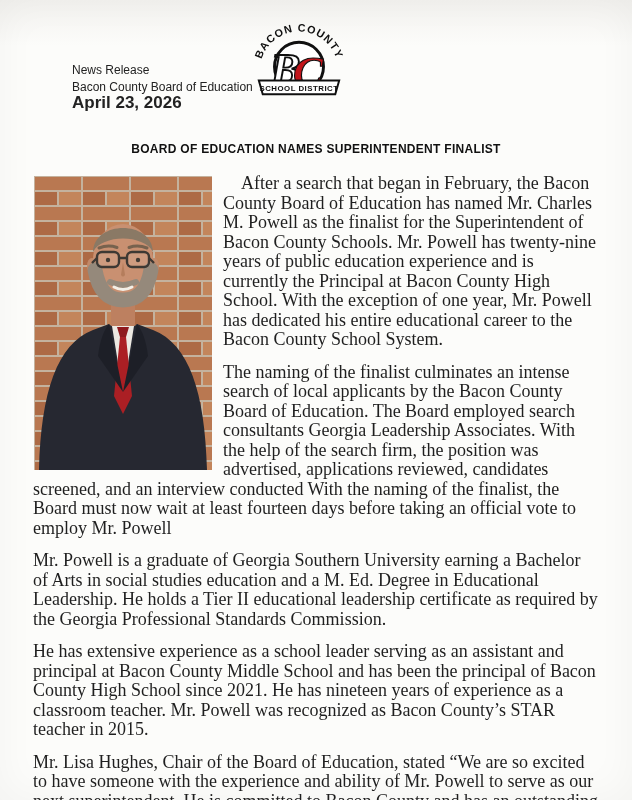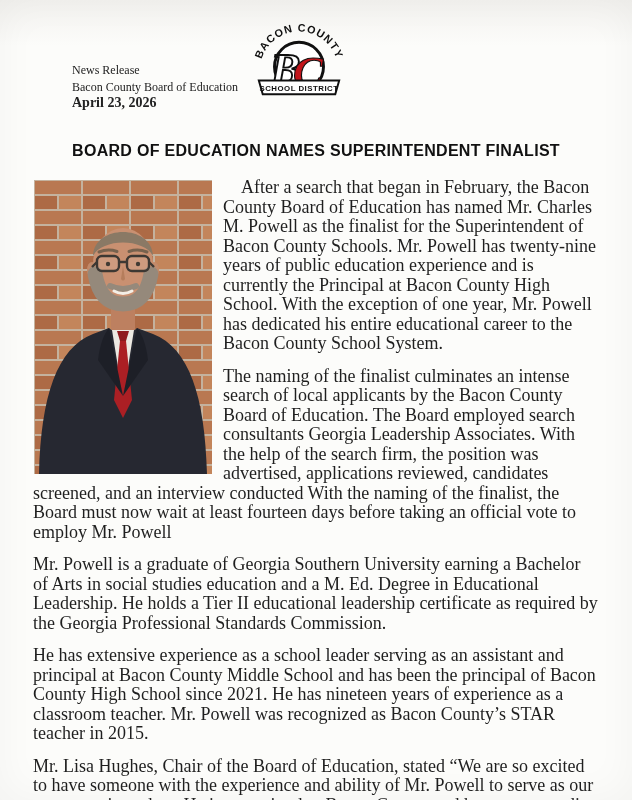--- a/index.html
+++ b/index.html
@@ -6,27 +6,27 @@
   .page {
     width: 632px; height: 800px; margin: 0 auto; position: relative; overflow: hidden;
     background: linear-gradient(#f3f2ef, #fcfcfa 46px);
     font-family: "Liberation Serif", serif; color: #1f1f1f;
     box-shadow: inset 0 0 40px rgba(0,0,0,0.04);
   }
   .inner { padding: 0 33px; }
   .header { position: relative; height: 128px; }
   .header-left {
     position: absolute; left: 39px; top: 62px;
-    font-family: Liberation Serif, serif; font-size: 12px; line-height: 16.5px; color: #222;
+    font-family: Liberation Sans, sans-serif; font-size: 12px; line-height: 16.5px; color: #222;
   }
-  .header-left .date { font-weight: bold; font-size: 14px; }
+  .header-left .date { font-weight: bold; font-size: 17px; }
   .logo { position: absolute; left: 217px; top: 10px; width: 98px; height: 98px; }
   .logo svg { display: block; width: 100%; height: 100%; }
   h1.title {
-    font-family: "Liberation Sans", sans-serif; font-size: 16px; font-weight: bold;
+    font-family: "Liberation Sans", sans-serif; font-size: 12px; font-weight: bold;
     text-align: center; letter-spacing: 0.3px; color: #111; margin: 14px 0 18px 0;
   }
   .content { font-size: 18px; line-height: 19.5px; }
   .photo { float: left; width: 178px; height: 294px; margin: 2px 11px 6px 1px; }
   .photo svg { display: block; width: 100%; height: 100%; }
   .content p { margin: 0 0 13px 0; }
   p.indent-sm { text-indent: 18px; }
   p.indent-lg { text-indent: 42px; }
 </style>
 </head>

